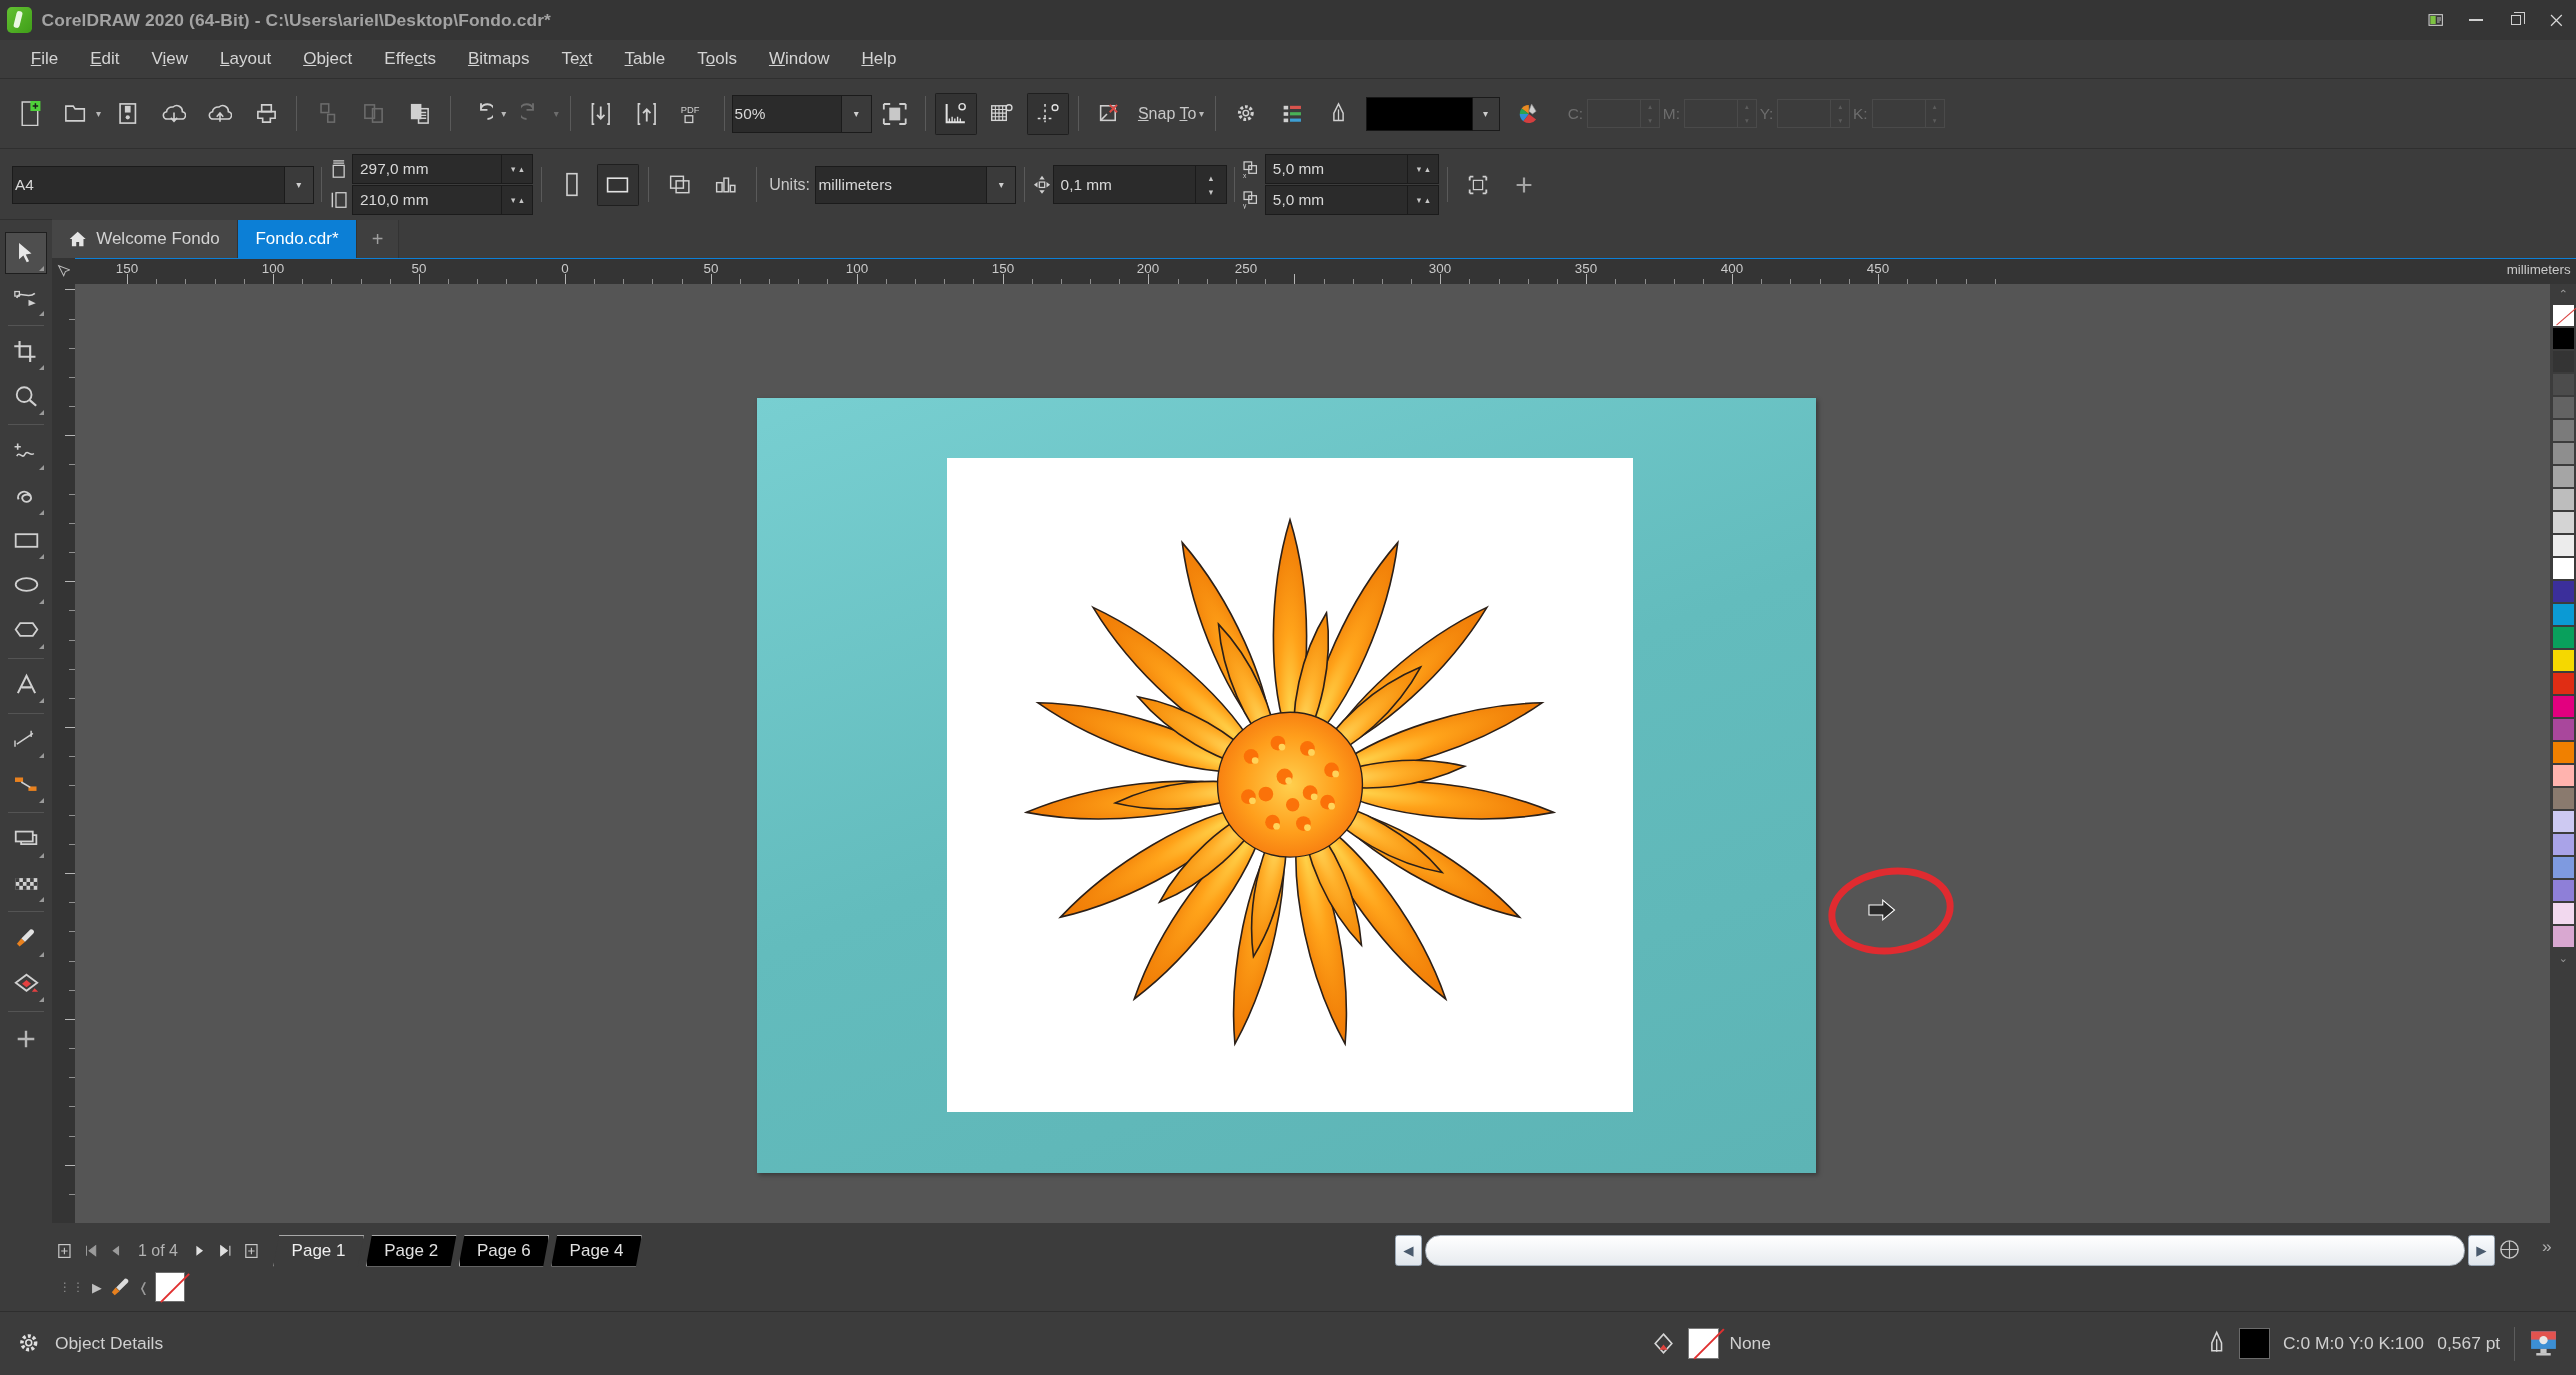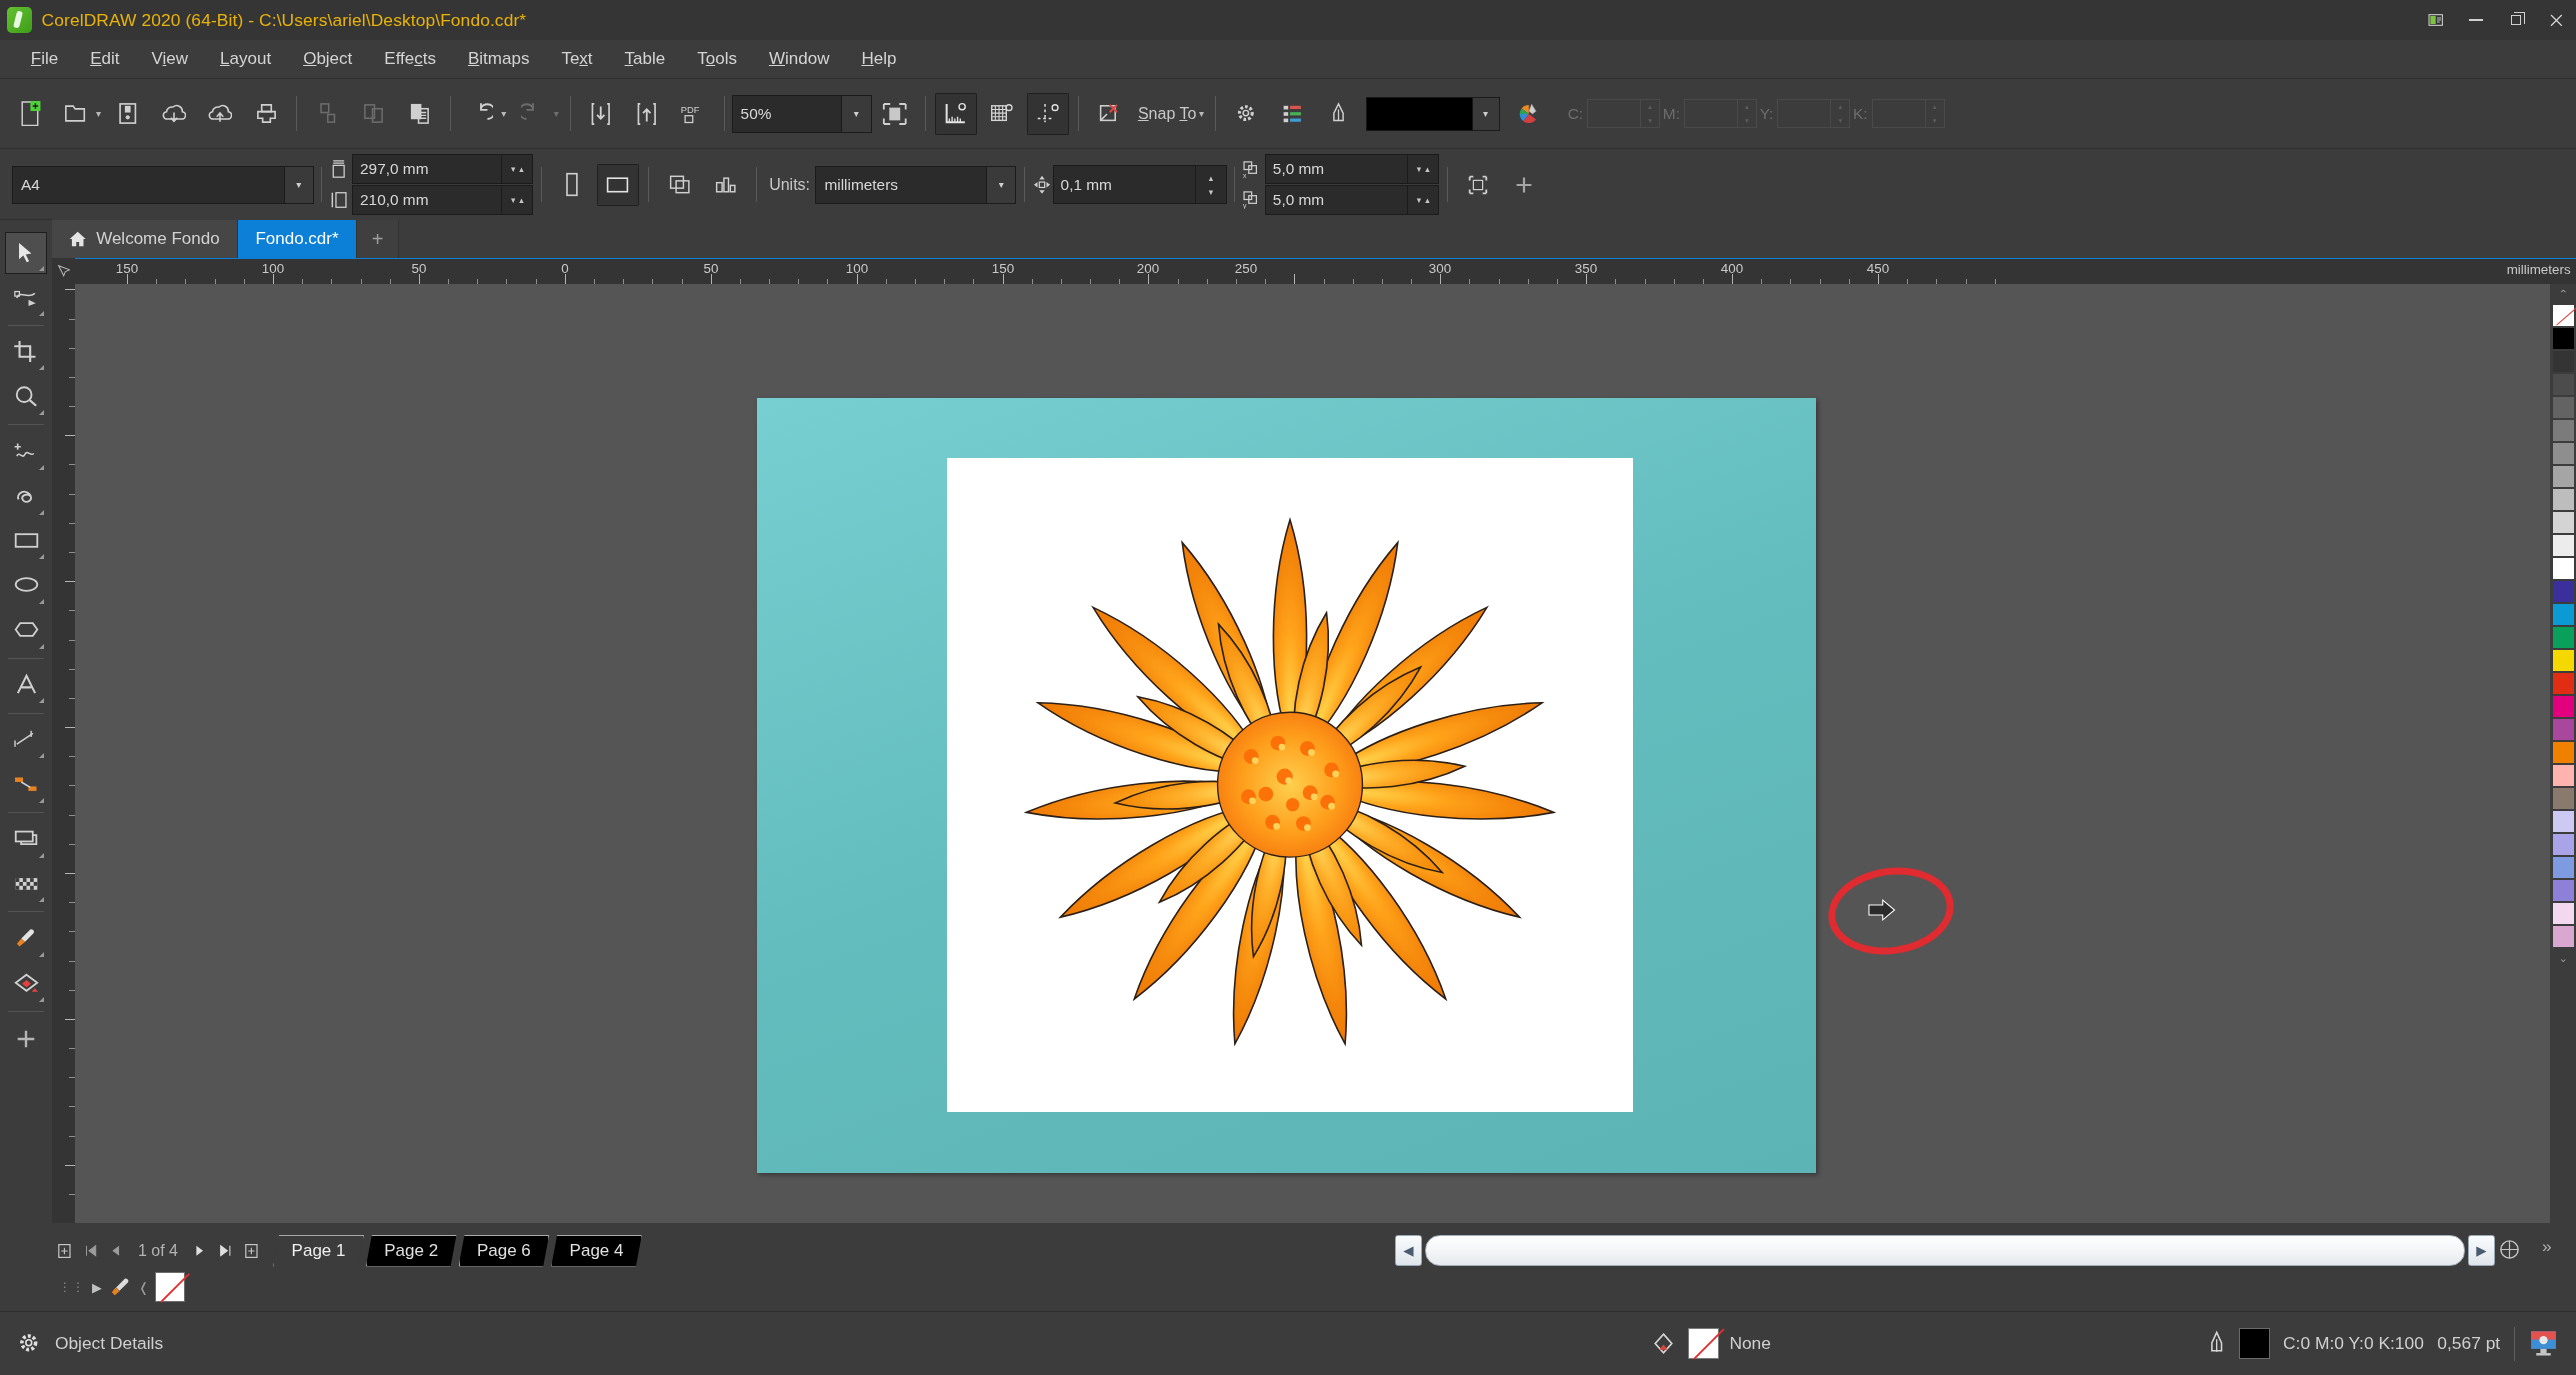--- a/index.html
+++ b/index.html
@@ -19,21 +19,21 @@
   .app-icon{
     width:25.5px;height:25.5px;margin-left:6.7px;margin-right:9.4px;
     background:linear-gradient(135deg,#63c132 0%,#3f9e18 100%);
     border-radius:4.7px; position:relative; flex:none;
   }
   .app-icon:after{
     content:""; position:absolute; left:8.7px; top:4px;
     width:6px;height:17.4px;background:#eaf7e2;
     border-radius:2.7px; transform:rotate(14deg);
   }
-  .title-text{ color:#eab308; font-size:17.4px; letter-spacing:0.1px; white-space:nowrap;}
+  .title-text{ color:#a3a3a3; font-size:17.4px; letter-spacing:0.1px; white-space:nowrap;font-weight:bold;}
   .win-ctrls{ position:absolute; right:0; top:0; height:40px; display:flex; align-items:center;}
   .wbtn{ width:40px;height:40px;display:flex;align-items:center;justify-content:center;
          color:#d0d0d0;font-size:14.8px;}
   .sq2{width:10.7px;height:10.7px;border:1.3px solid #d0d0d0;display:block;position:relative;}
   .sq2:before{content:"";position:absolute;left:2px;top:-3.4px;width:10.7px;height:10.7px;border:1.3px solid #d0d0d0;border-bottom:none;border-left:none;}
   .dash{width:13.4px;height:1.3px;background:#d0d0d0;display:block;}
 
   
   .menubar{
     position:absolute;left:0;top:40px;width:2576px;height:39px;
@@ -61,21 +61,21 @@
   }
   .tbtn.framed{ border:0.7px solid #1f1f1f; background:#333; }
   .tbtn.dis{ opacity:.34; }
   .tsep{ width:0.7px;height:35px;background:#5a5a5a;margin:0 7.4px;flex:none;}
   .tcaret{ color:#b8b8b8;font-size:10px;margin-left:-2.7px;margin-right:4px;}
   .tlabel{ color:#c8c8c8;font-size:16px;margin:0 5.4px;white-space:nowrap;}
 
   
   .combo{
     height:38px;background:#2b2b2b;border:0.7px solid #1b1b1b;display:flex;align-items:center;
-    color:#d8d8d8;font-size:15.4px;padding:0 0 0 8px;flex:none;
+    color:#d8d8d8;font-size:15.4px;padding:0 0 0 2px;flex:none;
   }
   .combo .val{ flex:1; white-space:nowrap; }
   .combo .arrow{
     width:29.5px;height:100%;display:flex;align-items:center;justify-content:center;
     border-left:0.7px solid #1b1b1b;background:#3a3a3a;color:#cfcfcf;font-size:10px;
   }
   .spin{
     height:29.5px;background:#2b2b2b;border:0.7px solid #1b1b1b;display:flex;align-items:center;
     color:#d8d8d8;font-size:15.4px;padding-left:6.7px;flex:none;
   }

